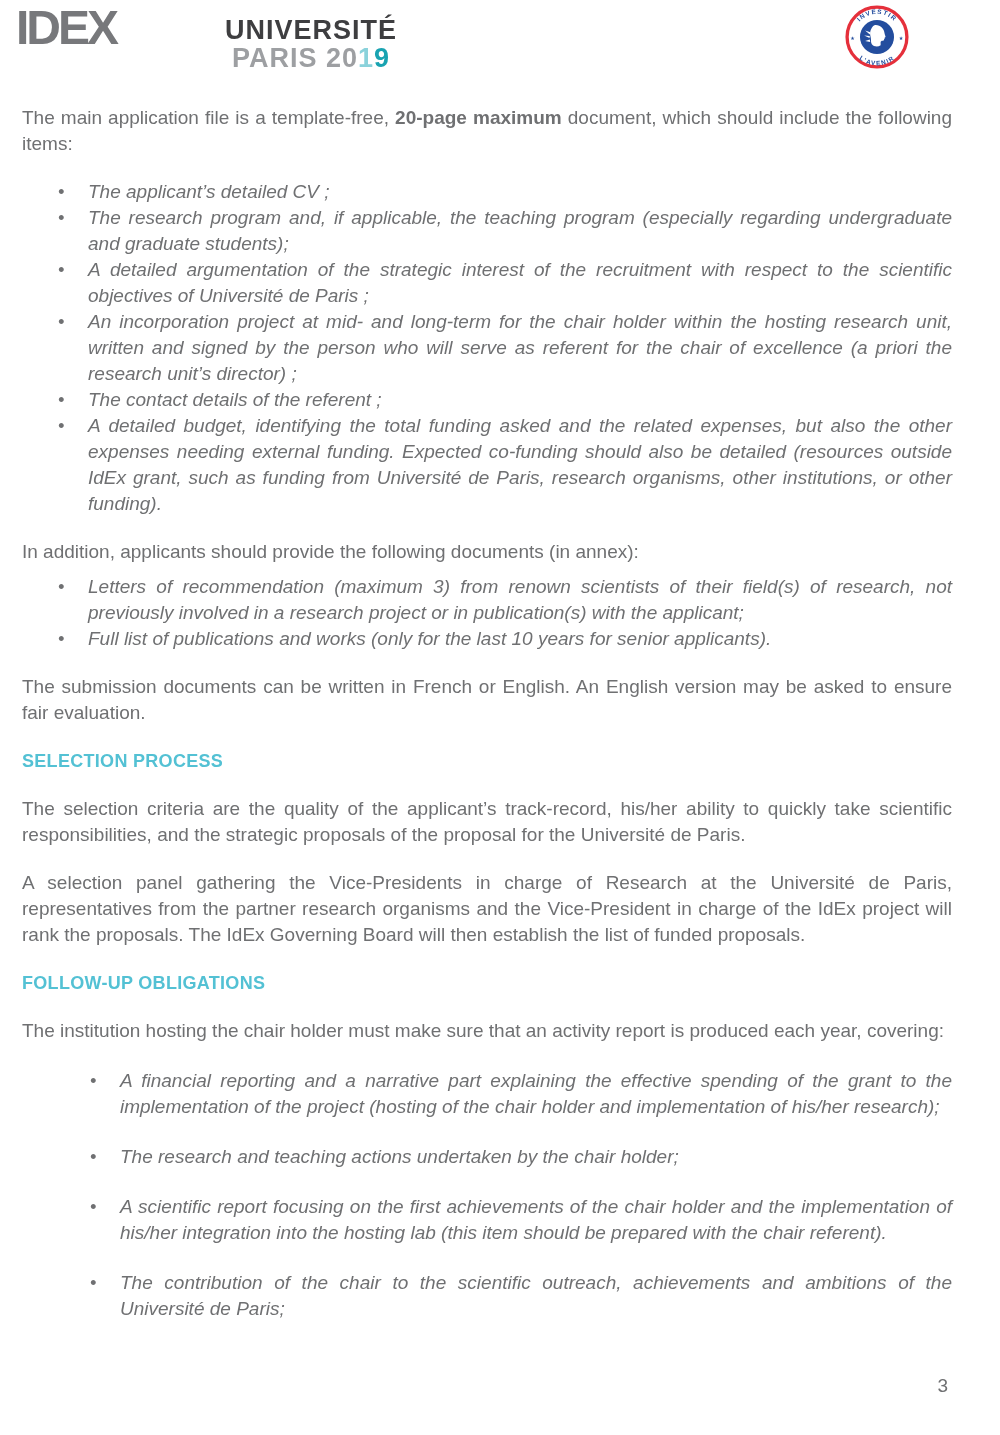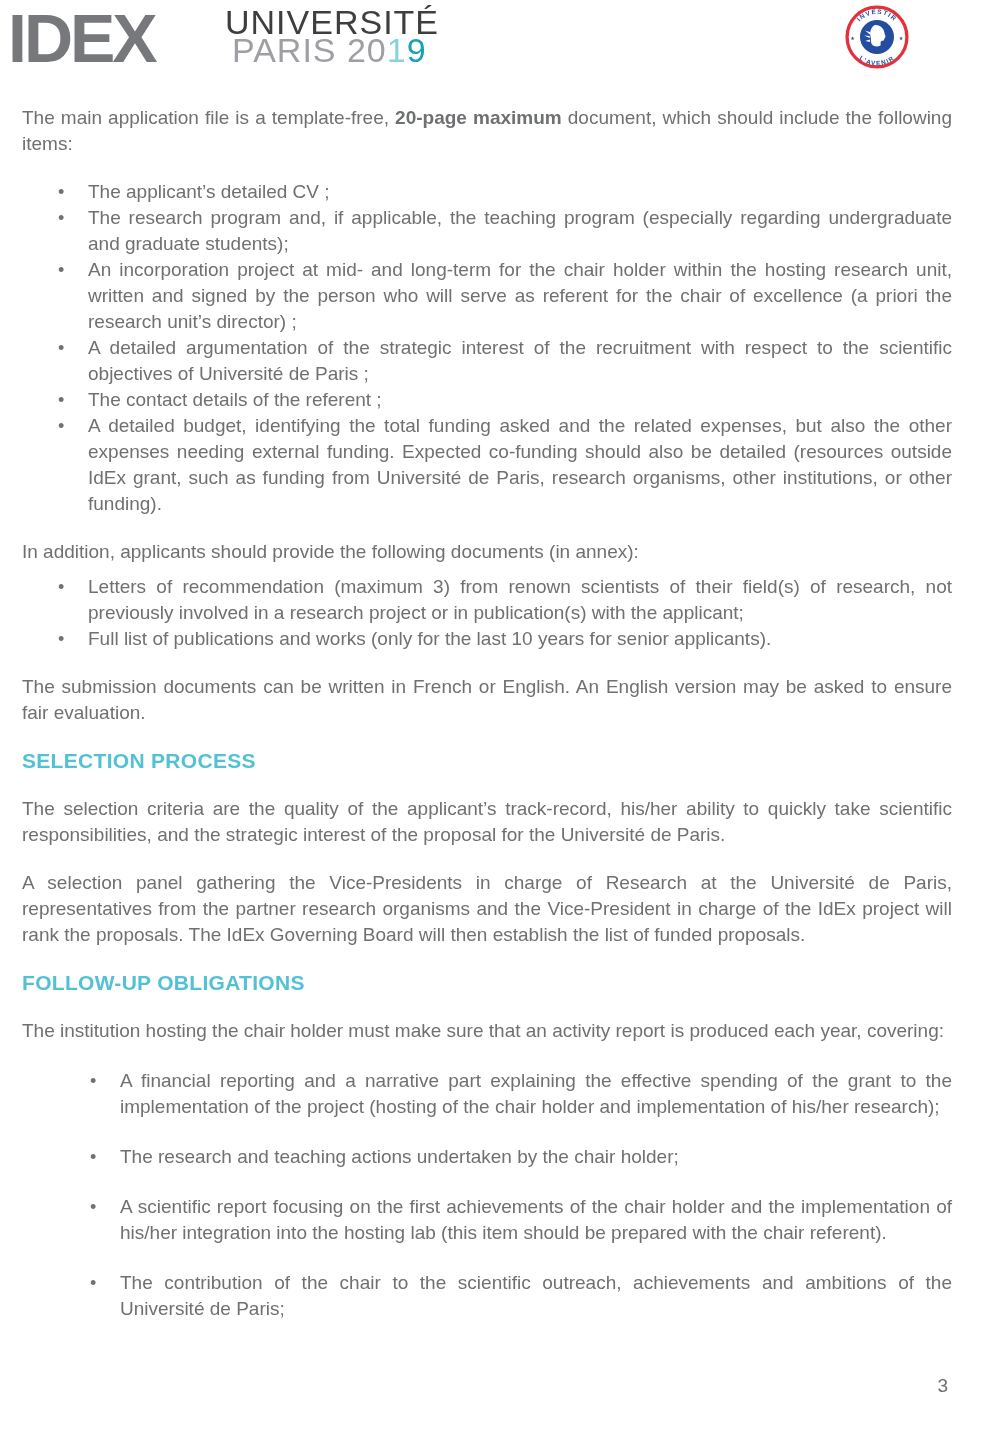--- a/index.html
+++ b/index.html
@@ -8,48 +8,48 @@
     width:1000px; height:1435px;
     margin:0 auto;
     background:#ffffff;
     font-family:"Liberation Sans", sans-serif;
     color:#6F7072;
     overflow:hidden;
   }
   
   .header { position:relative; height:74px; }
   .idex {
-    position:absolute; left:8px; top:4px;
-    font-size:68px; font-weight:bold; line-height:1;
+    position:absolute; left:16px; top:4px;
+    font-size:48px; font-weight:bold; line-height:1;
     letter-spacing:-3px; color:#77787B;
   }
   .uni {
-    position:absolute; left:225px; top:8px;
-    font-weight:400; font-size:34px; line-height:28px; letter-spacing:1px;
+    position:absolute; left:225px; top:16px;
+    font-weight:700; font-size:27px; line-height:28px; letter-spacing:1px;
   }
   .uni-line1 { color:#3E3E40; }
   .uni-gray  { color:#9D9FA2;margin-left:7px; }
   .uni-teal-light { color:#8AD2DB; }
   .uni-teal-dark  { color:#19A3B1; }
   .seal { position:absolute; right:90px; top:4px; width:66px; height:66px; }
   
   main {
     margin:31px 48px 0 22px;
     font-size:19px; line-height:26px;
     text-align:justify;
   }
   main p { margin:0 0 22px; }
   main p.tight { margin-bottom:9px; }
   h2 {
-    font-size:21px; line-height:26px; font-weight:bold;
+    font-size:18px; line-height:26px; font-weight:bold;
     color:#53C1D4; letter-spacing:0.3px;
     margin:0 0 22px;
   }
   h2.mt { margin-top:4px; }
-  ul.blist { list-style:none; margin:0 0 22px; padding:0; }
+  ul.blist { list-style:none; margin:0 0 22px; padding:0;font-style:italic; }
   .blist li { position:relative; padding-left:66px; text-align:justify; }
   .blist li::before {
     content:"•"; position:absolute; left:36px; top:0;
     font-size:18px;
   }
   .blist.indent2 li { padding-left:98px;margin-top:24px; }
   .blist.indent2 li::before { left:68px; }
   .page-number {
     position:absolute; right:52px; bottom:38px;
     font-size:19px; color:#6F7072;
@@ -88,38 +88,38 @@
     </div>
   </header>
 
   <main>
 
     <p><span>The main application file is a template-free, </span><strong>20-page maximum</strong><span> document, which should include the following items:</span></p>
 
     <ul class="blist">
       <li>The applicant’s detailed CV ;</li>
       <li>The research program and, if applicable, the teaching program (especially regarding undergraduate and graduate students);</li>
+      <li>A detailed argumentation of the strategic interest of the recruitment with respect to the scientific objectives of Université de Paris ;</li>
       <li>An incorporation project at mid- and long-term for the chair holder within the hosting research unit, written and signed by the person who will serve as referent for the chair of excellence (a priori the research unit’s director) ;</li>
-      <li>A detailed argumentation of the strategic interest of the recruitment with respect to the scientific objectives of Université de Paris ;</li>
       <li>The contact details of the referent ;</li>
       <li>A detailed budget, identifying the total funding asked and the related expenses, but also the other expenses needing external funding. Expected co-funding should also be detailed (resources outside IdEx grant, such as funding from Université de Paris, research organisms, other institutions, or other funding).</li>
     </ul>
 
     <p class="tight">In addition, applicants should provide the following documents (in annex):</p>
 
     <ul class="blist">
       <li>Letters of recommendation (maximum 3) from renown scientists of their field(s) of research, not previously involved in a research project or in publication(s) with the applicant;</li>
       <li>Full list of publications and works (only for the last 10 years for senior applicants).</li>
     </ul>
 
     <p>The submission documents can be written in French or English. An English version may be asked to ensure fair evaluation.</p>
 
     <h2>SELECTION PROCESS</h2>
 
-    <p>The selection criteria are the quality of the applicant’s track-record, his/her ability to quickly take scientific responsibilities, and the strategic interest of the proposal for the Université de Paris.</p>
+    <p>The selection criteria are the quality of the applicant’s track-record, his/her ability to quickly take scientific responsibilities, and the strategic proposals of the proposal for the Université de Paris.</p>
     <p>A selection panel gathering the Vice-Presidents in charge of Research at the Université de Paris, representatives from the partner research organisms and the Vice-President in charge of the IdEx project will rank the proposals. The IdEx Governing Board will then establish the list of funded proposals.</p>
 
     <h2 class="mt">FOLLOW-UP OBLIGATIONS</h2>
 
     <p class="tight">The institution hosting the chair holder must make sure that an activity report is produced each year, covering:</p>
 
     <ul class="blist indent2">
       <li>A financial reporting and a narrative part explaining the effective spending of the grant to the implementation of the project (hosting of the chair holder and implementation of his/her research);</li>
       <li>The research and teaching actions undertaken by the chair holder;</li>
       <li>A scientific report focusing on the first achievements of the chair holder and the implementation of his/her integration into the hosting lab (this item should be prepared with the chair referent).</li>

